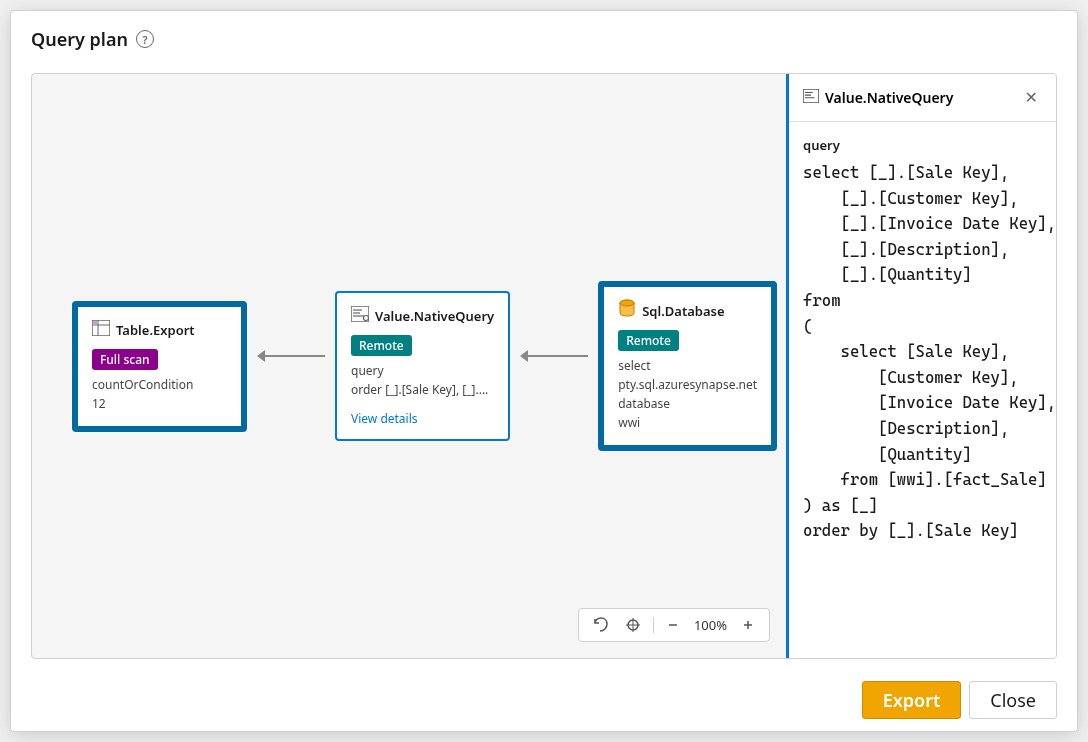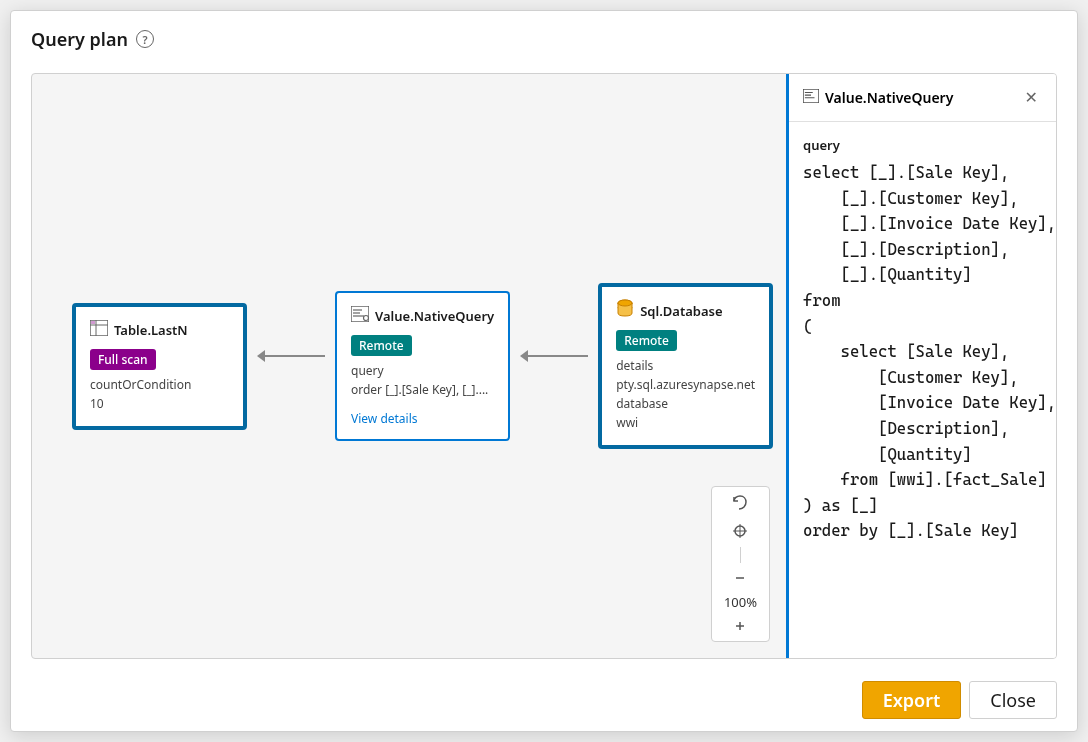--- a/index.html
+++ b/index.html
@@ -73,21 +73,21 @@
       padding: 40px;
     }
     .nodes-container {
       display: flex;
       align-items: center;
       gap: 0;
       position: relative;
     }
     .node-card {
       background: white;
-      border: 4px solid #0369a1;
+      border: 6px solid #0369a1;
       border-radius: 4px;
       padding: 12px 14px;
       min-width: 175px;
       position: relative;
     }
     .node-card.selected {
       border-color: #0078d4;
       border-width: 2px;
     }
     .node-header {
@@ -160,21 +160,20 @@
       position: absolute;
       bottom: 16px;
       right: 16px;
       display: flex;
       align-items: center;
       gap: 4px;
       background: white;
       border: 1px solid #d0d0d0;
       border-radius: 4px;
       padding: 4px 8px;
-      flex-direction: column;
     }
     .toolbar-btn {
       background: none;
       border: none;
       cursor: pointer;
       padding: 4px 6px;
       border-radius: 3px;
       color: #555;
       font-size: 14px;
       display: flex;
@@ -286,25 +285,25 @@
           <div class="node-card">
             <div class="node-header">
               <span class="node-icon">
                 <svg width="18" height="16" viewBox="0 0 18 16" fill="none">
                   <rect x="0" y="0" width="18" height="16" rx="1" fill="none" stroke="#666" stroke-width="1.5"></rect>
                   <line x1="0" y1="5" x2="18" y2="5" stroke="#666" stroke-width="1"></line>
                   <line x1="6" y1="0" x2="6" y2="16" stroke="#666" stroke-width="1"></line>
                   <rect x="1" y="1" width="4" height="3" fill="#8b008b" opacity="0.4"></rect>
                 </svg>
               </span>
-              <span class="node-title">Table.LastN</span>
+              <span class="node-title">Table.Export</span>
             </div>
             <span class="badge badge-purple">Full scan</span>
             <div class="node-prop">countOrCondition</div>
-            <div class="node-prop">10</div>
+            <div class="node-prop">12</div>
           </div>
 
           <div class="arrow-container">
             <div class="arrow">
               <div class="arrow-head"></div>
               <div class="arrow-line"></div>
             </div>
           </div>
 
           <div class="node-card selected">
@@ -340,21 +339,21 @@
                   <ellipse cx="9" cy="4" rx="7" ry="3" fill="#f0a500" stroke="#c88000" stroke-width="1"></ellipse>
                   <path d="M2 4 Q2 8 9 8 Q16 8 16 4" fill="none" stroke="#c88000" stroke-width="1"></path>
                   <path d="M2 8 Q2 12 9 12 Q16 12 16 8" fill="none" stroke="#c88000" stroke-width="1"></path>
                   <path d="M2 4 L2 14 Q2 17 9 17 Q16 17 16 14 L16 4" fill="#f5c048" stroke="#c88000" stroke-width="1"></path>
                   <ellipse cx="9" cy="4" rx="7" ry="3" fill="#f0a500" stroke="#c88000" stroke-width="1"></ellipse>
                 </svg>
               </span>
               <span class="node-title">Sql.Database</span>
             </div>
             <span class="badge badge-teal">Remote</span>
-            <div class="node-prop">details</div>
+            <div class="node-prop">select</div>
             <div class="node-prop">pty.sql.azuresynapse.net</div>
             <div class="node-prop">database</div>
             <div class="node-prop">wwi</div>
           </div>
 
         </div>
       </div>
 
       <div class="toolbar-bottom">
         <button class="toolbar-btn" title="Undo">

